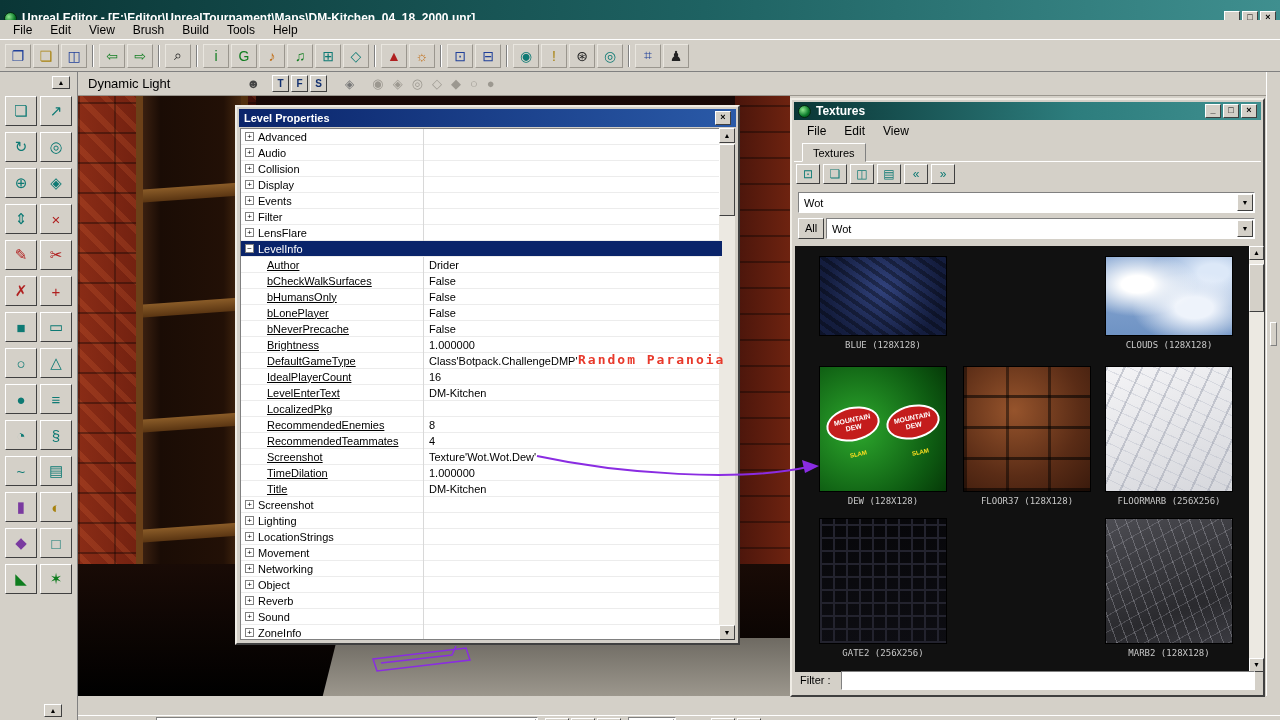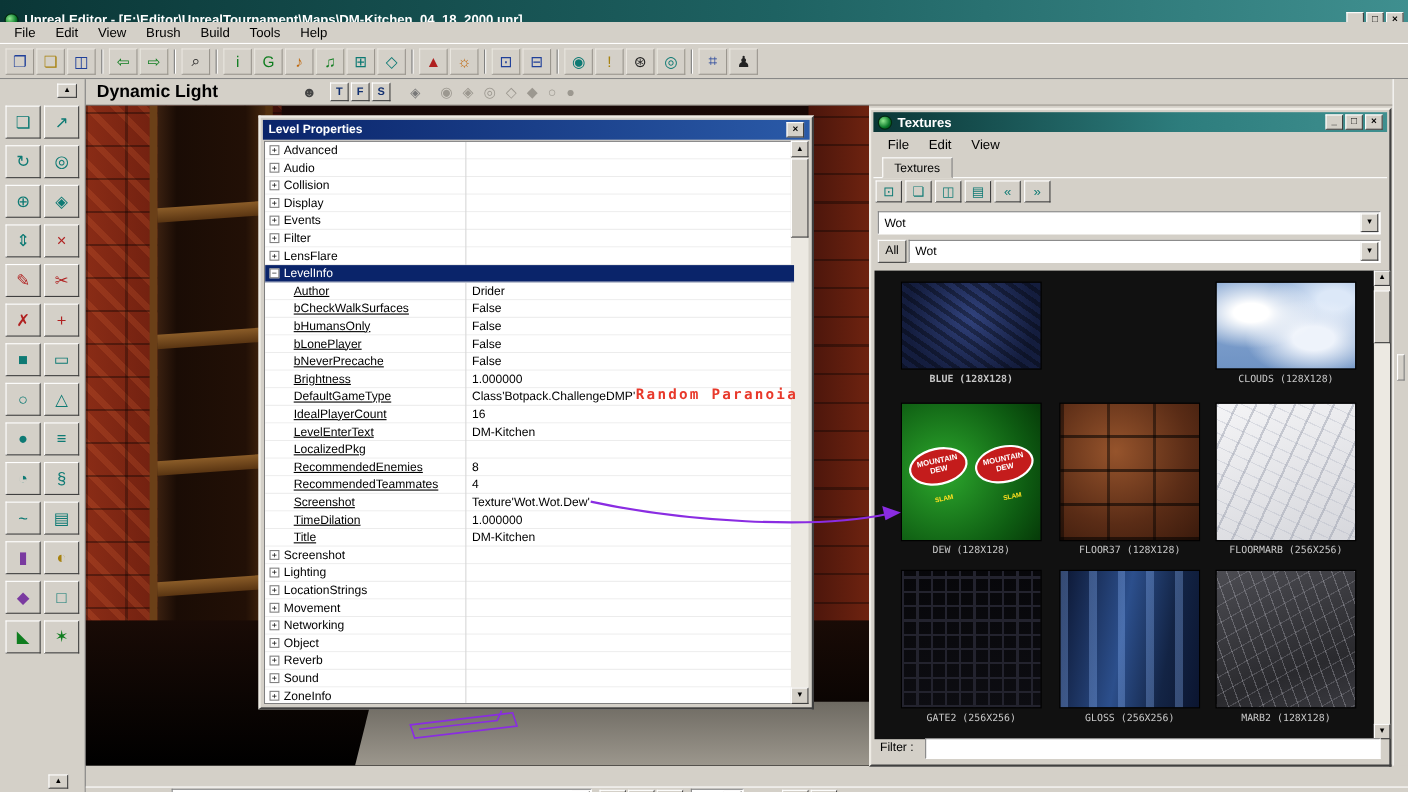--- a/index.html
+++ b/index.html
@@ -34,21 +34,21 @@
   .tbtn { width:26px; height:24px; background:#d4d0c8; border:1px solid;
     border-color:#e9e6df #9a968e #9a968e #e9e6df;
     display:flex; align-items:center; justify-content:center; font-size:14px; padding:0; }
   .c-teal{color:#0e7a74;} .c-green{color:#0f7d1f;} .c-red{color:#b02020;}
   .c-orange{color:#c06a10;} .c-blue{color:#20409a;} .c-dark{color:#222;}
   .c-purple{color:#7a3aa0;} .c-gold{color:#a8820e;}
 
   
   .dynbar { position:absolute; left:78px; top:72px; width:1202px; height:24px; background:#d4d0c8;
     border-bottom:1px solid #9a968e; display:flex; align-items:center; gap:4px; padding-left:10px; }
-  .dyn-label { font-weight:bold; font-size:16px; }
+  .dyn-label { font-weight:normal; font-size:13px; }
   .dyn-actor { font-size:13px; color:#444; margin:0 8px 0 72px; }
   .letter-btn { width:17px; height:17px; background:#d4d0c8; border:1px solid;
     border-color:#ffffff #404040 #404040 #ffffff; text-align:center; line-height:15px;
     font-weight:bold; font-size:10px; color:#123070; }
   .dyn-dia { font-size:12px; color:#777; margin:0 14px; }
   .dyn-dis { display:flex; gap:9px; }
   .dyn-dis span { font-size:13px; color:#9c9890; }
 
   
   .palette { position:absolute; left:0; top:72px; width:78px; height:648px; background:#d4d0c8;
@@ -677,21 +677,21 @@
     <button class="all-btn raised">All</button>
     <div class="combo tw-combo2">
       <span>Wot</span>
       <span class="combo-arrow">▼</span>
     </div>
 
     <div class="tw-canvas">
 
       <div class="tile" style="left:24px; top:10px;">
         <div class="tex tex-blue"></div>
-        <div class="tex-label" style="top:84px;font-weight:bold;">BLUE (128X128)</div>
+        <div class="tex-label" style="top:84px;">BLUE (128X128)</div>
       </div>
       <div class="tile" style="left:310px; top:10px;">
         <div class="tex tex-clouds"></div>
         <div class="tex-label" style="top:84px;">CLOUDS (128X128)</div>
       </div>
 
       <div class="tile" style="left:24px; top:120px;">
         <div class="tex tex-dew">
           <span class="dew-logo" style="left:6px; top:40px;">MOUNTAIN DEW</span>
           <span class="dew-logo" style="left:66px; top:38px;">MOUNTAIN DEW</span>
@@ -706,24 +706,20 @@
       </div>
       <div class="tile" style="left:310px; top:120px;">
         <div class="tex tex-floormarb"></div>
         <div class="tex-label" style="top:130px;">FLOORMARB (256X256)</div>
       </div>
 
       <div class="tile" style="left:24px; top:272px;">
         <div class="tex tex-gate2"></div>
         <div class="tex-label" style="top:130px;">GATE2 (256X256)</div>
       </div>
-      <div class="tile" style="left:168px; top:272px;">
-        <div class="tex tex-gloss"></div>
-        <div class="tex-label" style="top:130px;">GLOSS (256X256)</div>
-      </div>
       <div class="tile" style="left:310px; top:272px;">
         <div class="tex tex-marb2"></div>
         <div class="tex-label" style="top:130px;">MARB2 (128X128)</div>
       </div>
       <div class="tw-scroll">
         <span class="sb-btn" style="top:0; height:14px; line-height:12px;">▲</span>
         <div class="sb-thumb" style="top:18px; height:48px;"></div>
         <span class="sb-btn" style="bottom:0; height:14px; line-height:12px;">▼</span>
       </div>
     </div>

